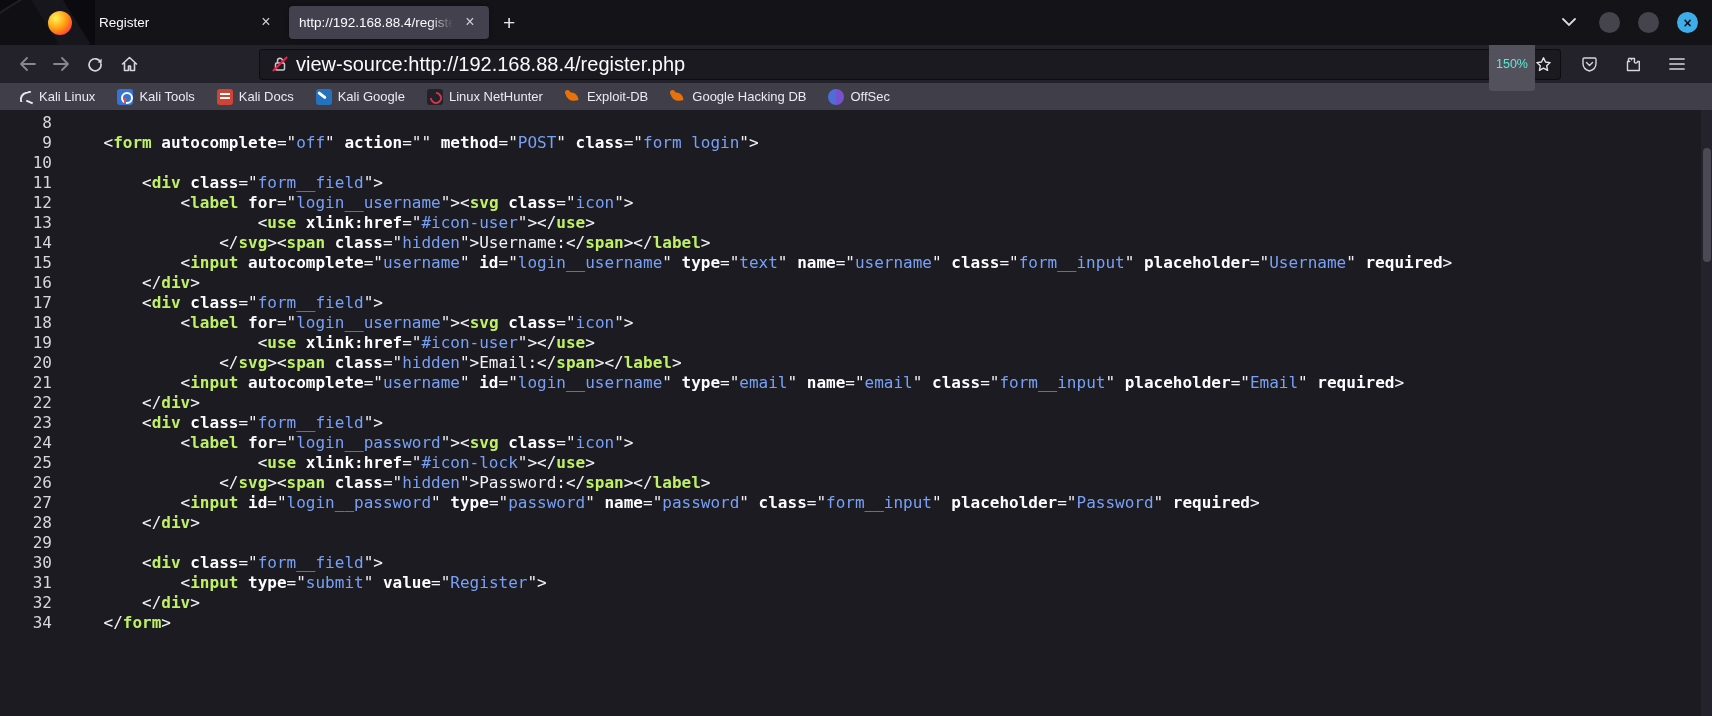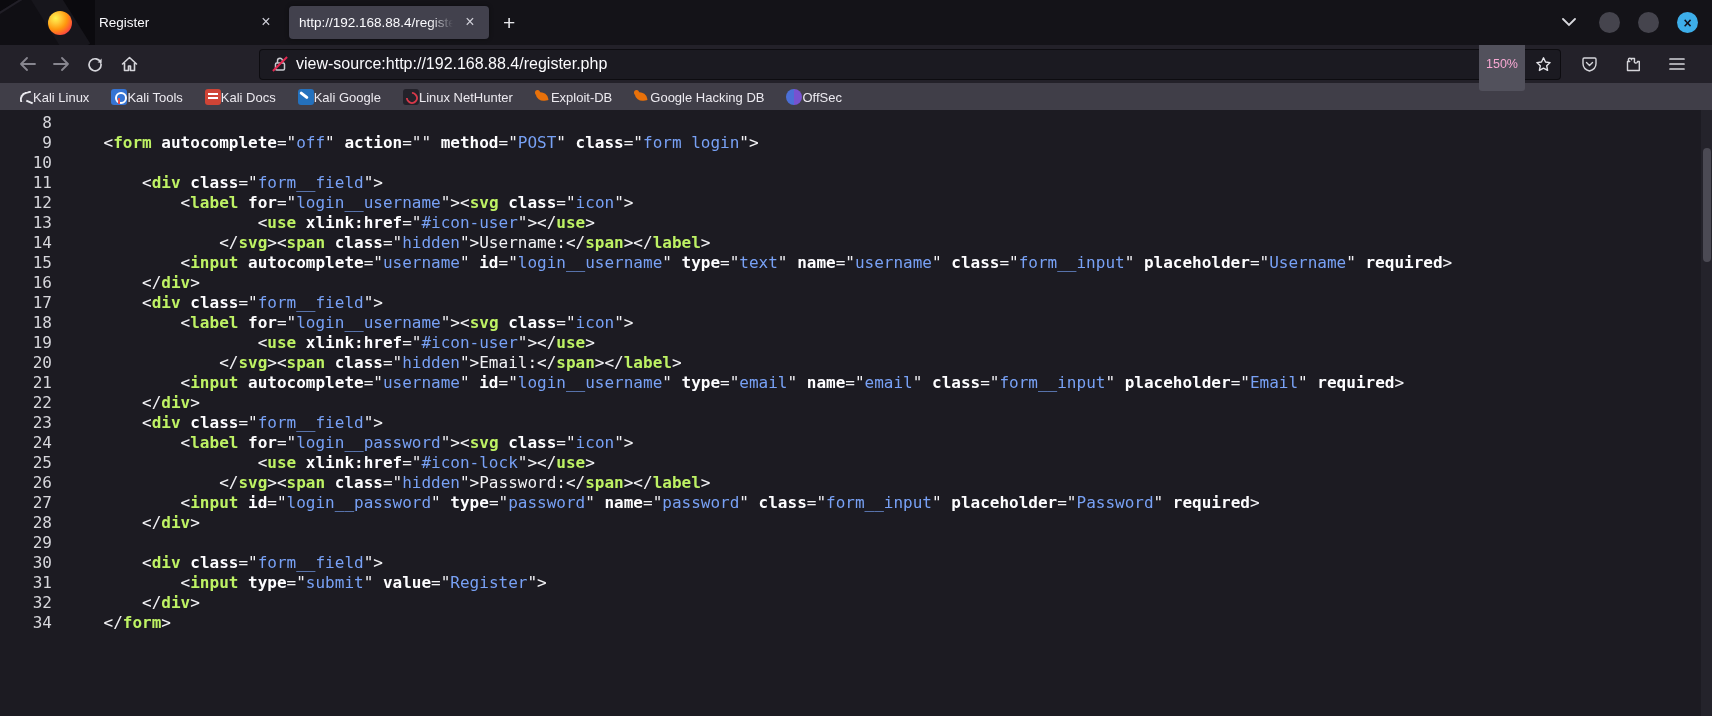--- a/index.html
+++ b/index.html
@@ -35,28 +35,28 @@
   .winbtn.close{background:#3daee9;color:#10101a;font-weight:bold;font-size:14px;}
   
   .navbar{height:38px;background:var(--bg-navbar);display:flex;align-items:center;padding:0 12px;}
   .nav-ico{width:30px;height:28px;display:flex;align-items:center;justify-content:center;
     border-radius:4px;margin-right:4px;}
   .urlbar{flex:1;height:29px;margin-left:112px;background:var(--bg-urlbar);border-radius:3px;
     display:flex;align-items:center;padding:0 8px;box-shadow:0 0 0 1px #0d0c10;}
   .urlbar .lock{position:relative;width:16px;height:16px;margin:0 8px 0 4px;flex:0 0 auto;}
   .urlbar .lock::after{content:"";position:absolute;left:-2px;top:7px;width:20px;height:2px;
     background:#e22850;transform:rotate(-45deg);}
-  .url-text{flex:1;color:#fbfbfe;font-size:16px;white-space:nowrap;overflow:hidden;}
-  .zoom-badge{background:#52515c;color:#f9a8d4;font-size:12.5px;padding:20px 7px;border-radius:3px;
-    margin-right:10px;flex:0 0 auto;}
+  .url-text{flex:1;color:#fbfbfe;font-size:20px;white-space:nowrap;overflow:hidden;}
+  .zoom-badge{background:#52515c;color:#5eead4;font-size:12.5px;padding:20px 7px;border-radius:3px;
+    flex:0 0 auto;}
   .navbar-right{display:flex;align-items:center;gap:10px;margin-left:14px;padding-right:4px;}
   
   .bookmarks{height:27px;background:var(--bg-bookmarks);display:flex;align-items:center;
     padding:0 10px;gap:8px;}
-  .bm{display:flex;align-items:flex-end;padding:2px 7px;border-radius:3px;
+  .bm{display:flex;align-items:center;gap:6px;padding:2px 7px;border-radius:3px;
     color:#eceaf0;font-size:13px;white-space:nowrap;}
   .bm-ico{width:16px;height:16px;border-radius:3px;position:relative;flex:0 0 auto;}
   .ico-kali{background:transparent;}
   .ico-kali::before{content:"";position:absolute;left:2px;top:3px;width:11px;height:7px;
     border:2px solid #e9e9ee;border-right:none;border-bottom:none;border-radius:8px 0 0 0;transform:rotate(-14deg);}
   .ico-kali::after{content:"";position:absolute;right:0px;bottom:2px;width:7px;height:2px;
     background:#e9e9ee;transform:rotate(24deg);}
   .ico-tools{background:#3574d4;}
   .ico-tools::before{content:"";position:absolute;left:4px;top:3px;width:8px;height:8px;
     border:2px solid #fff;border-radius:50%;}

